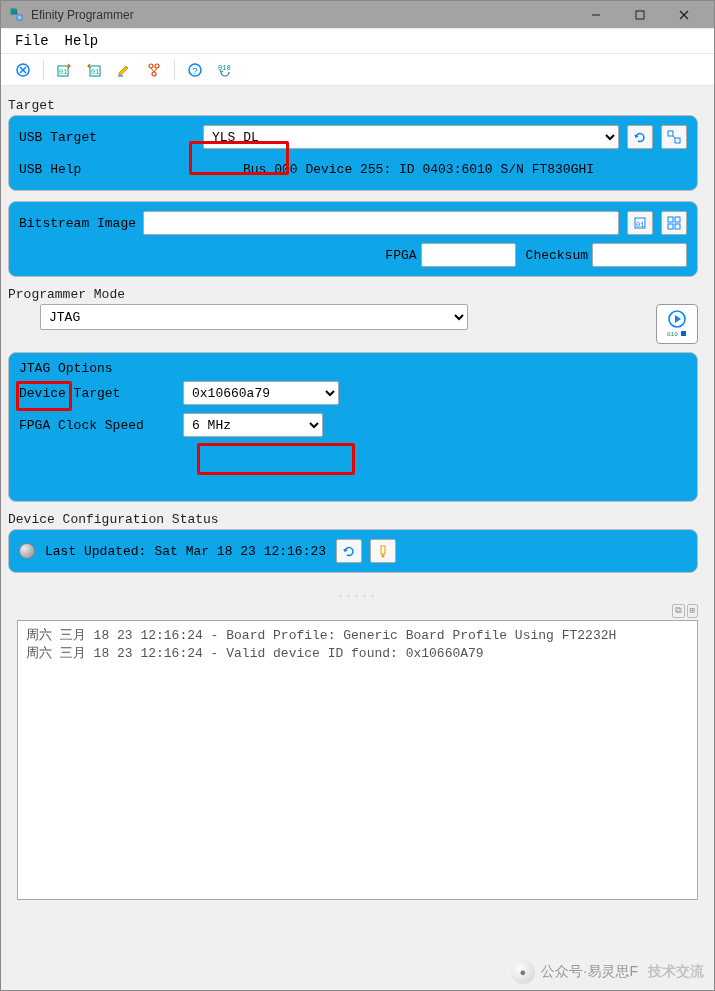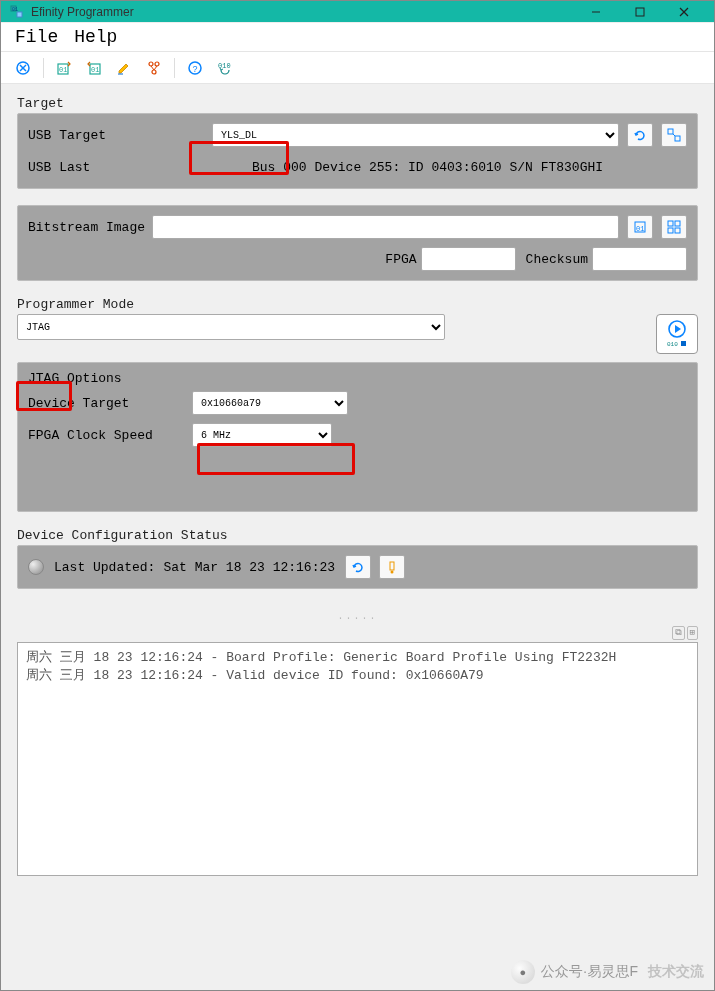--- a/index.html
+++ b/index.html
@@ -9,73 +9,73 @@
     background: #f0f0f0;
     width: 715px;
     height: 991px;
     border: 1px solid #888;
     position: relative;
     overflow: hidden;
   }
   .titlebar {
     display: flex;
     align-items: center;
-    height: 22px;
-    background: #14b8a6;
+    height: 28px;
+    background: #a3a3a3;
     padding: 0 8px;
     border-bottom: 1px solid #eee;
   }
   .titlebar .app-icon { width: 16px; height: 16px; margin-right: 6px; display:flex; align-items:center; justify-content:center;}
   .titlebar .title { flex: 1; color: #333; font-family: "Segoe UI", sans-serif; font-size: 12px; }
   .titlebar .winbtns { display: flex; gap: 0; }
   .titlebar .winbtn { width: 44px; height: 30px; display:flex; align-items:center; justify-content:center; color:#333; font-family: "Segoe UI", sans-serif;}
   .menubar {
     display: flex;
     gap: 4px;
     padding: 2px 8px;
     background: #fff;
     border-bottom: 1px solid #e5e5e5;
-    font-size: 18px;
+    font-size: 14px;
     text-align: right;
   }
   .menubar span { padding: 2px 6px; }
   .toolbar {
     display: flex;
     align-items: center;
     gap: 6px;
     padding: 4px 10px;
     background: #fff;
     border-bottom: 1px solid #e5e5e5;
     height: 32px;
   }
   .tb-btn { padding: 2px 4px; display:flex; align-items:center; justify-content:center; }
   .tb-sep { width:1px; height:20px; background:#ddd; margin: 0 2px;}
   .content {
-    padding: 12px 16px 4px 16px;
+    padding: 12px 16px 4px 7px;
     background: #f0f0f0;
   }
   .section-label {
     font-size: 13px;
     color: #222;
     margin-bottom: 2px;
   }
   .panel {
     border: 1px solid #bcbcbc;
-    background: #a3a3a3;
+    background: #0ea5e9;
     padding: 8px 10px;
-    margin-bottom: 16px;
-    border-radius: 2px;
+    margin-bottom: 10px;
+    border-radius: 8px;
   }
   .row { display: flex; align-items: center; margin-bottom: 6px; min-height: 26px; gap:4px;}
   .row:last-child { margin-bottom: 0; }
   .lbl { width: 120px; }
   .lbl-wide { width: 160px; }
   select, input[type="text"] {
     font-family: inherit;
-    font-size: 10px;
+    font-size: 13px;
     border: 1px solid #aaa;
     background: #fff;
     height: 24px;
     padding: 0 4px;
     border-radius: 2px;
   }
   select { appearance: auto; }
   .combo-wide { flex: 1; }
   .icon-btn {
     border: 1px solid #aaa;
@@ -101,21 +101,21 @@
     border:1px solid #888;
     margin-right:6px;
   }
   .drag-dots { text-align:center; color:#bbb; font-size:10px; letter-spacing:2px; margin: 4px 0 2px;}
   .log-tools { display:flex; justify-content:flex-end; gap:2px; padding:0 16px; color:#888; font-size:11px;}
   .log-tools span { border:1px solid #bbb; border-radius:2px; padding:0 2px; font-size:9px; line-height:12px;}
   .logbox {
     margin: 2px 16px 8px 16px;
     border: 1px solid #aaa;
     background: #fff;
-    height: 234px;
+    height: 280px;
     padding: 6px 8px;
     color: #555;
     font-size: 13px;
     line-height: 1.4;
     white-space: pre-wrap;
     overflow: hidden;
   }
   .watermark {
     position:absolute;
     right: 10px;
@@ -244,21 +244,21 @@
       </span>
       <span class="icon-btn">
         <svg width="14" height="14">
             <rect x="1" y="1" width="5" height="5" fill="none" stroke="#0a84ff"></rect>
             <rect x="8" y="8" width="5" height="5" fill="none" stroke="#0a84ff"></rect>
             <line x1="6" y1="6" x2="8" y2="8" stroke="#0a84ff"></line>
           </svg>
       </span>
     </div>
     <div class="row">
-      <span class="lbl">USB Last</span>
+      <span class="lbl">USB Help</span>
       <span style="margin-left:100px;">Bus 000 Device 255: ID 0403:6010 S/N FT830GHI</span>
     </div>
   </div>
 
   <div class="panel">
     <div class="row">
       <span class="lbl">Bitstream Image</span>
       <input type="text" class="combo-wide" value="" style="">
       <span class="icon-btn">
         <svg width="14" height="14">
@@ -279,21 +279,21 @@
       <span>FPGA</span>
       <input type="text" style="width: 95px;" value="">
       <span style="margin-left:6px;">Checksum</span>
       <input type="text" style="width: 95px;" value="">
     </div>
   </div>
 
   <div class="section-label">Programmer Mode</div>
 
   <div class="row" style="align-items:flex-start; margin-bottom:8px;">
-    <select style="width:428px; height:26px;">
+    <select style="width:428px; height:26px;margin-left:32px;">
       <option>JTAG</option>
     </select>
     <div style="flex:1;"></div>
     <div class="play-btn">
       <svg width="20" height="20">
           <circle cx="10" cy="9" r="8" fill="none" stroke="#0a84ff" stroke-width="1.6"></circle>
           <path d="M8 5 L14 9 L8 13 Z" fill="#0a84ff"></path>
         </svg>
       <svg width="20" height="8">
           <text x="0" y="6" font-size="6" fill="#188">010</text>

